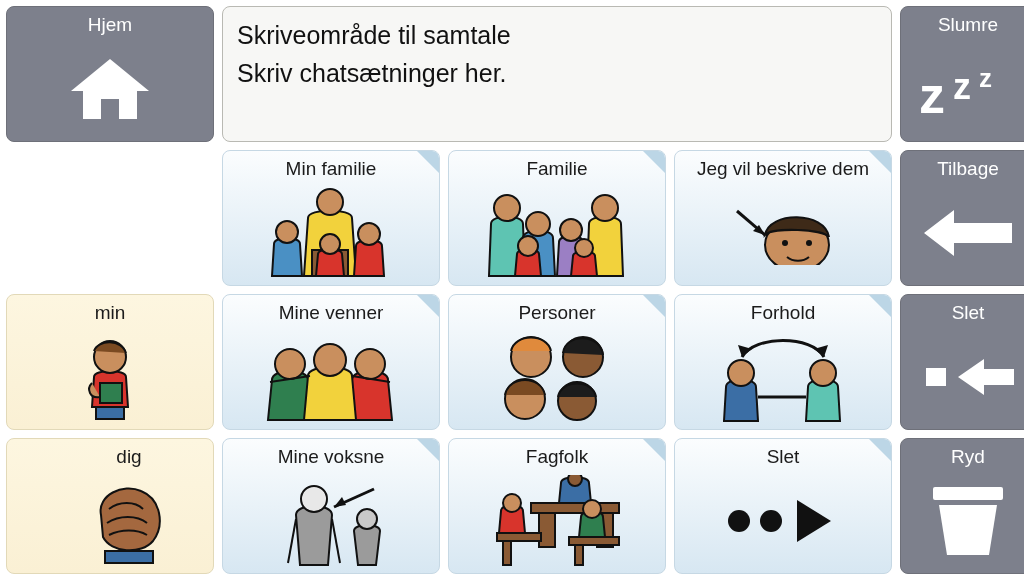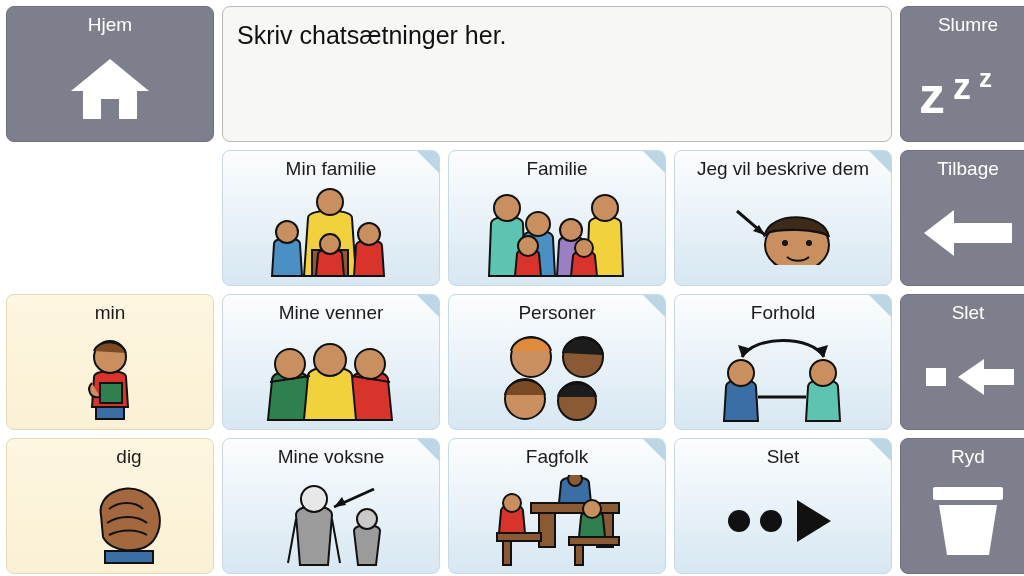--- a/index.html
+++ b/index.html
@@ -134,20 +134,21 @@
   <div class="cell sys g-home">
     <div class="label">Hjem</div>
     <div class="art">
       <svg width="86" height="72" viewBox="0 0 86 72">
         <path d="M43 6 L82 38 L70 38 L70 66 L52 66 L52 46 L34 46 L34 66 L16 66 L16 38 L4 38 Z" fill="#ffffff"></path>
       </svg>
     </div>
   </div>
 
   <div class="msgbar">
+    <div class="line">Skriveområde til samtale</div>
     <div class="line">Skriv chatsætninger her.</div>
   </div>
 
   <div class="cell sys g-sleep">
     <div class="label">Slumre</div>
     <div class="art">
       <svg width="110" height="64" viewBox="0 0 110 64">
         <text x="6" y="56" font-family="Liberation Sans, sans-serif" font-size="52" font-weight="bold" fill="#ffffff">z</text>
         <text x="40" y="42" font-family="Liberation Sans, sans-serif" font-size="36" font-weight="bold" fill="#ffffff">z</text>
         <text x="66" y="30" font-family="Liberation Sans, sans-serif" font-size="26" font-weight="bold" fill="#ffffff">z</text>

